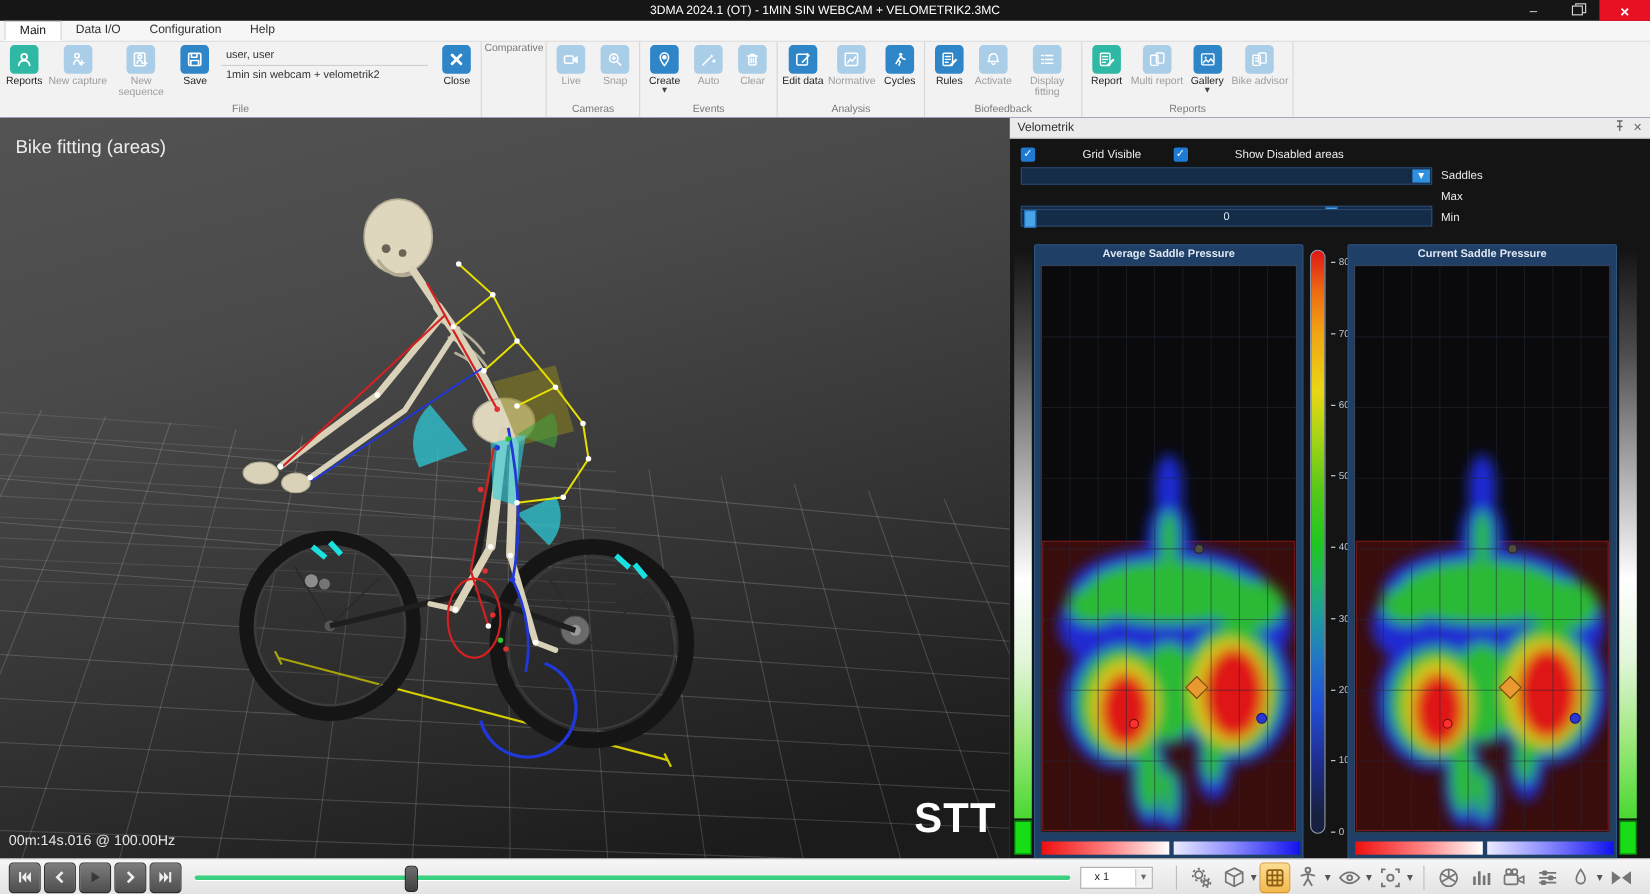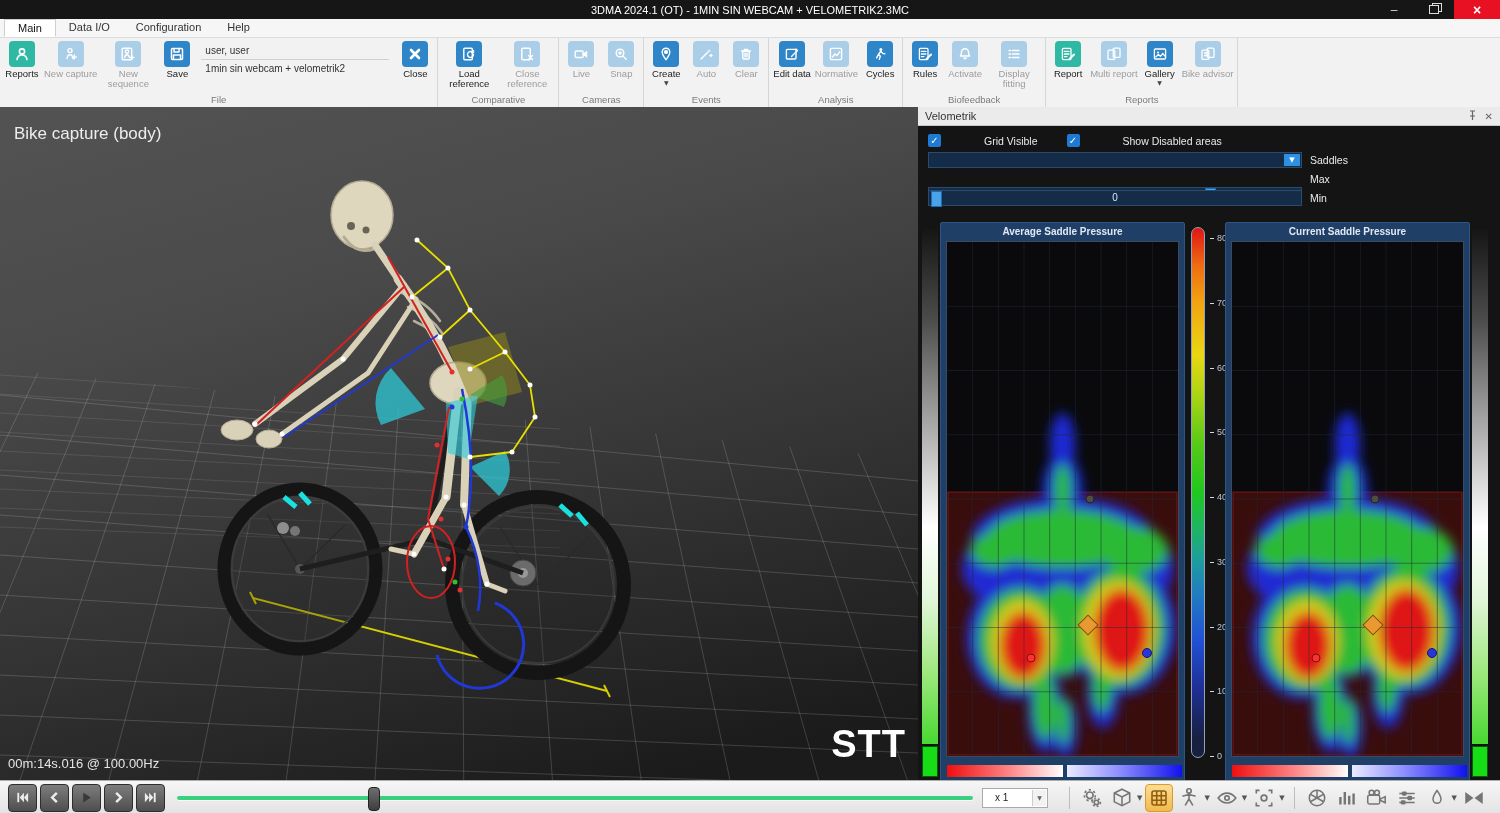--- a/index.html
+++ b/index.html
@@ -174,40 +174,20 @@
                   <path d="M4 4l8 8M12 4l-8 8"></path>
                 </svg>
               </span>
             <span class="rlbl">Close</span>
           </div>
         </div>
         <div class="rname">File</div>
       </div>
 
       <div class="rgroup">
-        <div class="rbody">
-          <div class="rbtn">
-            <span class="ric">
-                <svg width="16" height="16" viewBox="0 0 16 16" fill="none" stroke="#fff" stroke-width="1.4" stroke-linecap="round">
-                  <rect x="2.8" y="2.2" width="8.5" height="11.5" rx="1"></rect>
-                  <path d="M12.5 8.5a3 3 0 1 1-1.2-2.4M12.5 4.5v2h-2"></path>
-                </svg>
-              </span>
-            <span class="rlbl">Load reference</span>
-          </div>
-          <div class="rbtn dis">
-            <span class="ric">
-                <svg width="16" height="16" viewBox="0 0 16 16" fill="none" stroke="#fff" stroke-width="1.4" stroke-linecap="round">
-                  <rect x="2.8" y="2.2" width="8.5" height="11.5" rx="1"></rect>
-                  <path d="M9.5 9.5l4 4M13.5 9.5l-4 4"></path>
-                </svg>
-              </span>
-            <span class="rlbl">Close reference</span>
-          </div>
-        </div>
         <div class="rname">Comparative</div>
       </div>
 
       <div class="rgroup">
         <div class="rbody">
           <div class="rbtn dis">
             <span class="ric">
                 <svg width="16" height="16" viewBox="0 0 16 16" fill="none" stroke="#fff" stroke-width="1.4">
                   <rect x="2.2" y="5" width="8" height="6.5" rx="1.2"></rect>
                   <path d="M10.2 8.2l3.3-2.2v4.5z" fill="#fff"></path>
@@ -533,21 +513,21 @@
           <circle cx="282" cy="327" r="2.5"></circle>
           <circle cx="446" cy="390" r="2.5"></circle>
         <circle cx="464" cy="398" r="2.5"></circle>
           <circle cx="414" cy="447" r="2.5"></circle>
           <circle cx="487" cy="477" r="2.5"></circle>
           <circle cx="444" cy="462" r="2.5"></circle>
       </g>
       <circle cx="462" cy="292" r="2.5" fill="#30c030"></circle>
         <circle cx="455" cy="475" r="2.5" fill="#30c030"></circle>
     </svg>
-    <div class="vp-title">Bike capture (body)</div>
+    <div class="vp-title">Bike fitting (areas)</div>
     <div class="vp-time">00m:14s.016 @ 100.00Hz</div>
     <div class="vp-logo">STT</div>
   </div>
 
   <div class="sidepanel">
     <div class="sp-header">
       <span>Velometrik</span>
       <span class="sp-hicons">
         <span><svg width="9" height="11" viewBox="0 0 9 11" stroke="#666" stroke-width="1.2" fill="none">
               <path d="M2 1h5M4.5 1v5M2 6h5M4.5 6v4"></path>

